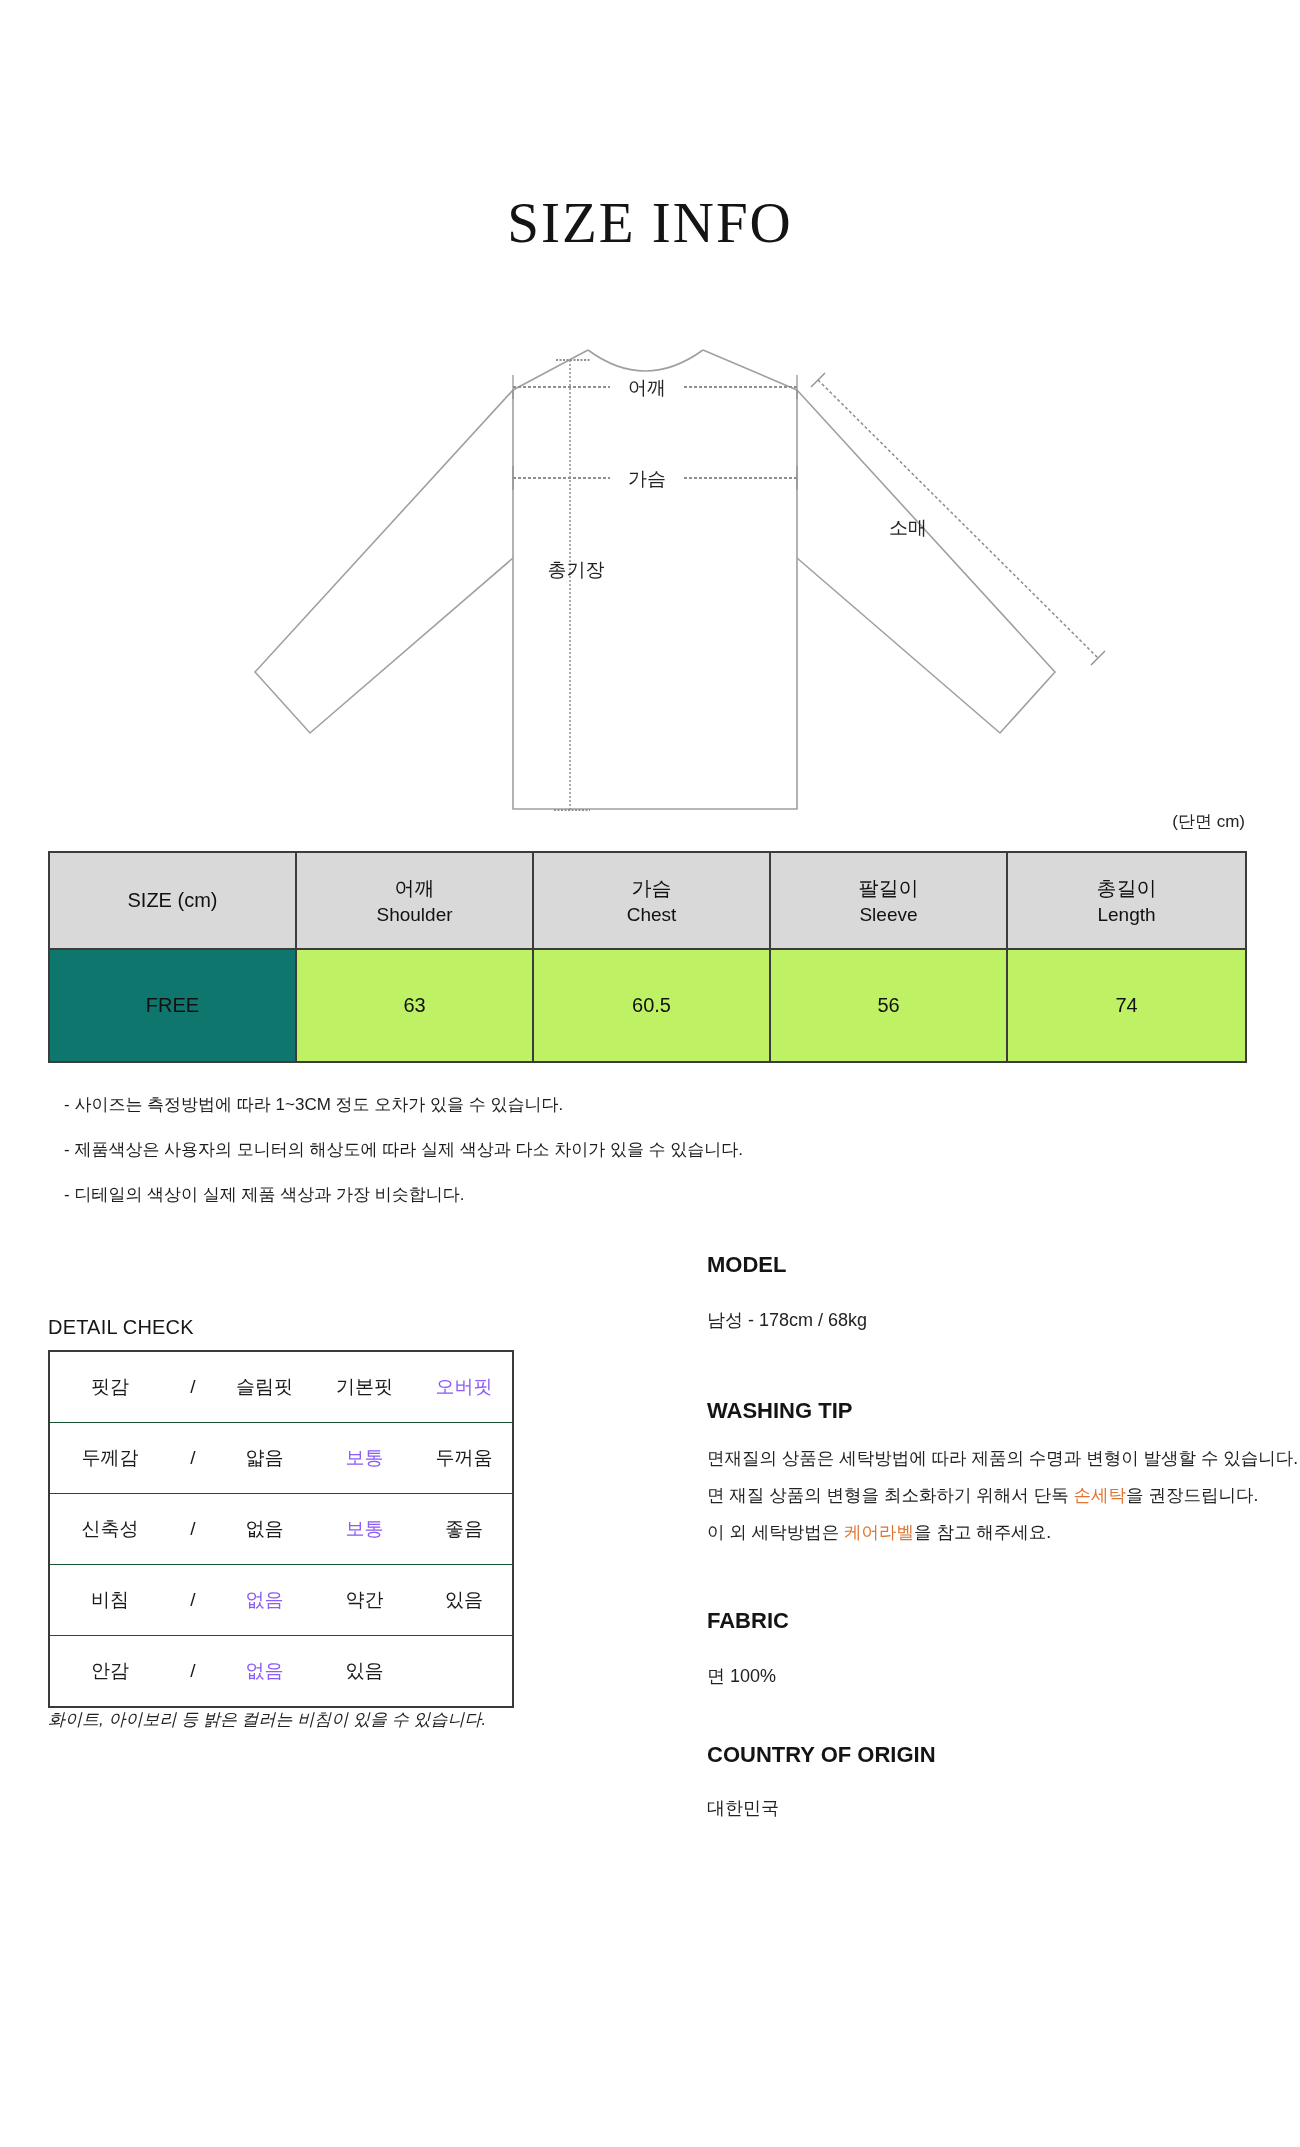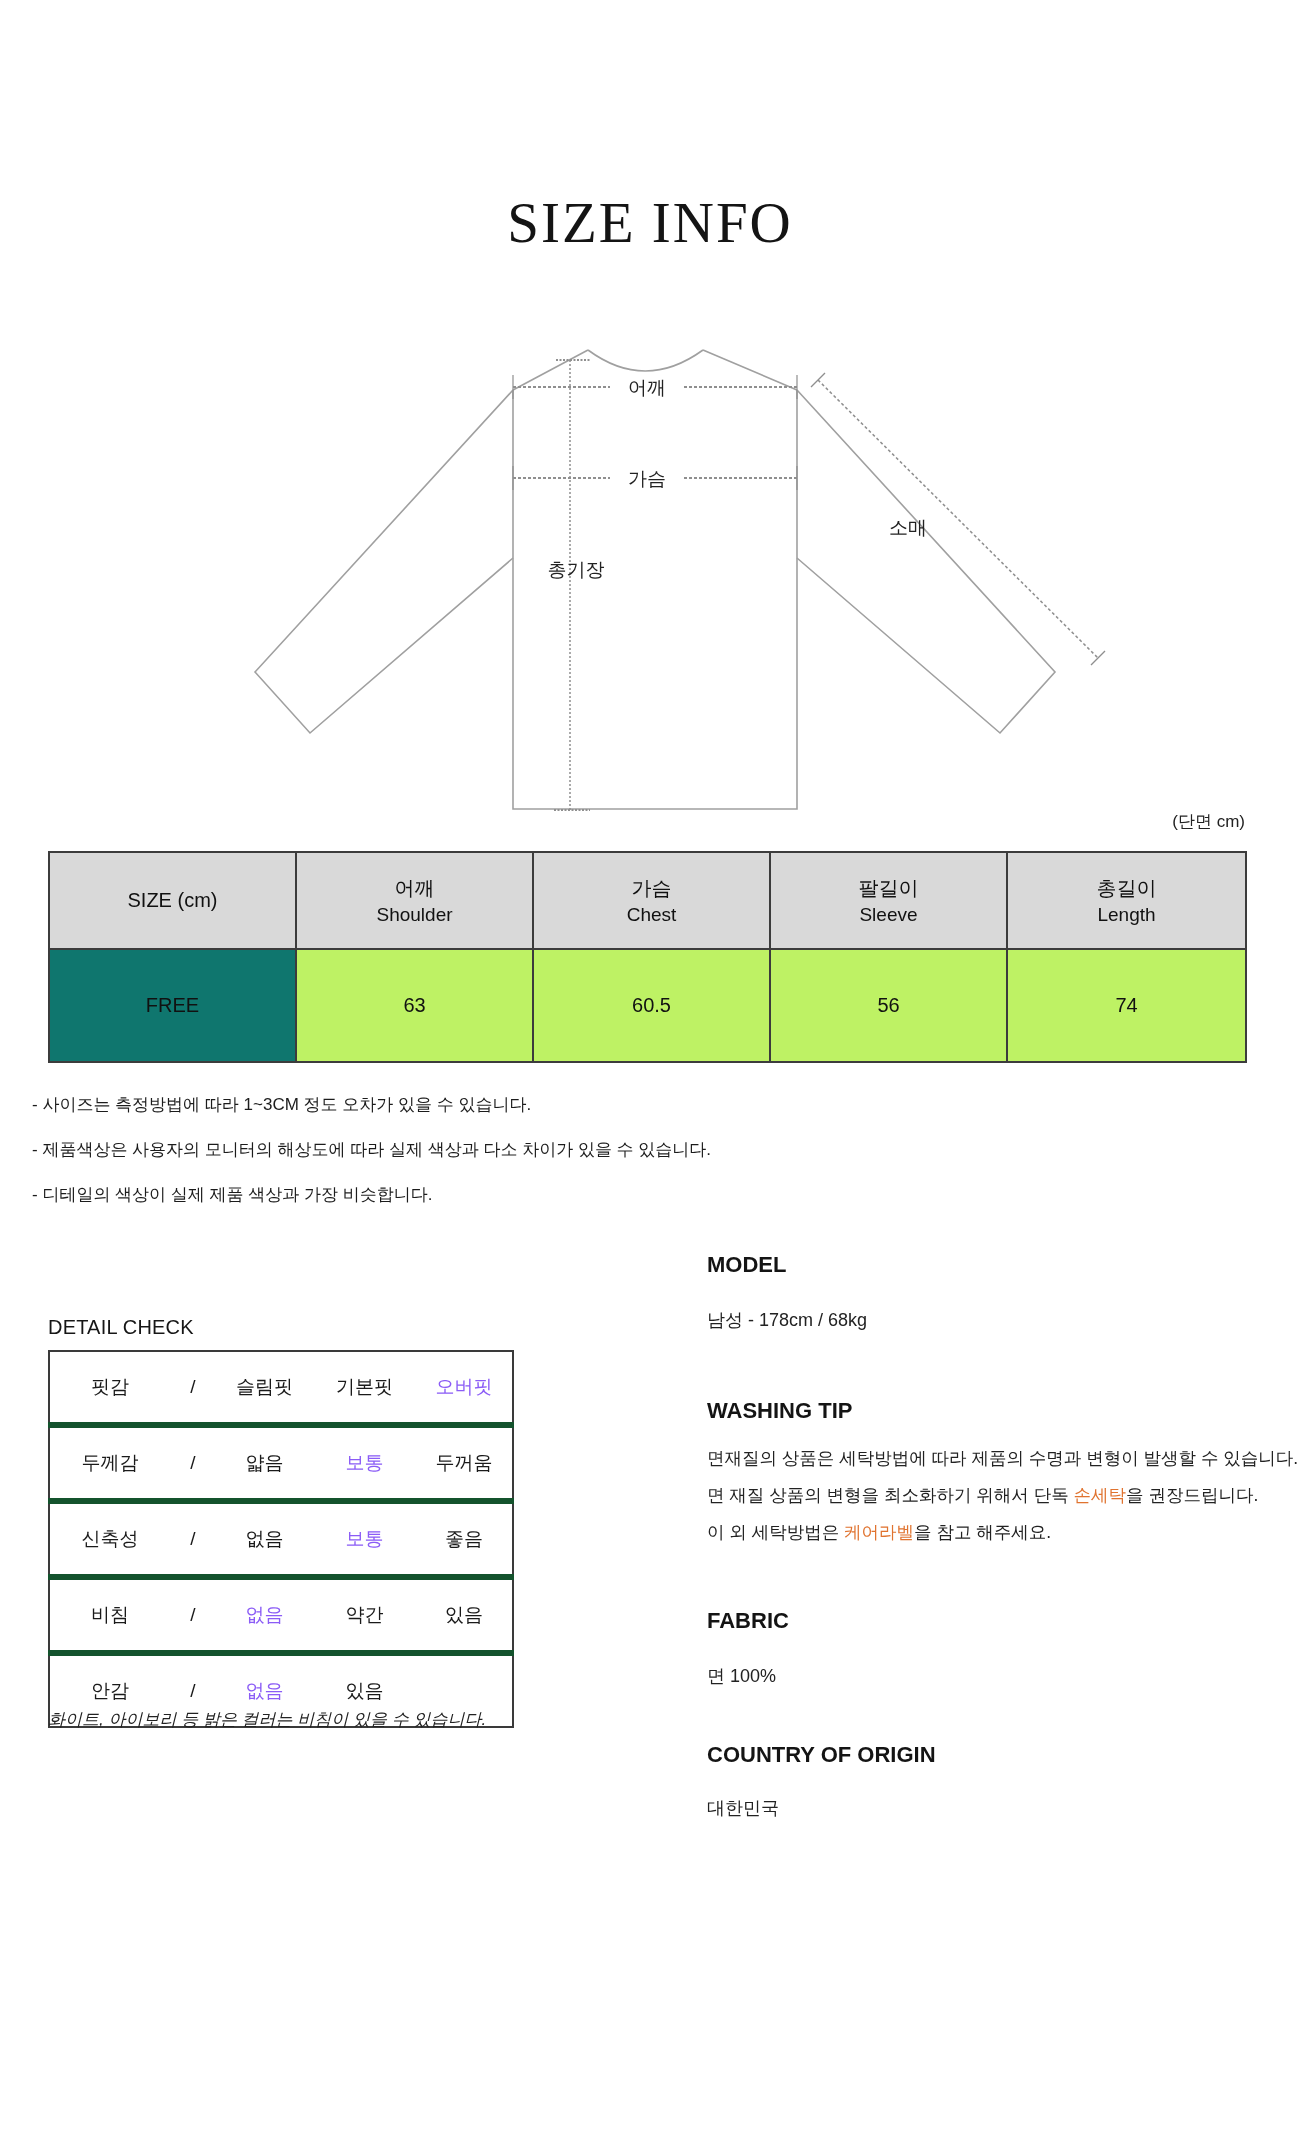--- a/index.html
+++ b/index.html
@@ -36,30 +36,30 @@
     font-weight:normal;padding:0;
   }
   table.size-table .hdr{background:#d9d9d9;height:95px;}
   table.size-table .hdr .ko{font-size:20px;line-height:28px;}
   table.size-table .hdr .en{font-size:19px;line-height:26px;}
   table.size-table .lbl{background:#d9d9d9;font-weight:500;}
   table.size-table .valrow td{height:111px;background:#bef264;}
   table.size-table td.lbl{background:#0f766e;}
 
   
-  .size-notes{left:32px;top:1082px;font-size:17px;color:#1c1c1c;line-height:45px;white-space:nowrap;}
+  .size-notes{left:64px;top:1082px;font-size:17px;color:#1c1c1c;line-height:45px;white-space:nowrap;}
 
   
   .detail-heading{left:48px;top:1316px;font-size:20px;font-weight:400;color:#161616;letter-spacing:0.2px;}
   table.detail-table{
     left:48px;top:1350px;width:464px;border-collapse:collapse;table-layout:fixed;
     font-size:19px;color:#1a1a1a;border:2px solid #3a3a3a;
   }
   table.detail-table td{
-    border-top:6px solid #14532d;text-align:center;vertical-align:middle;height:70px;padding:0;
+    border-top:1px solid #14532d;text-align:center;vertical-align:middle;height:70px;padding:0;
   }
   table.detail-table tr:first-child td{border-top:none;}
   table.detail-table td.sel{font-weight:400;color:#8b5cf6;}
   .detail-note{left:48px;top:1708px;font-size:17px;color:#222;white-space:nowrap;font-style:italic;}
 
   
   .sec-heading{left:707px;font-size:22px;font-weight:700;color:#141414;white-space:nowrap;}
   .sec-text{left:707px;font-size:18px;color:#222;white-space:nowrap;}
   .wash-lines{left:707px;top:1440px;font-size:17.5px;color:#222;line-height:37px;white-space:nowrap;}
   .orange{color:#e0732f;}

